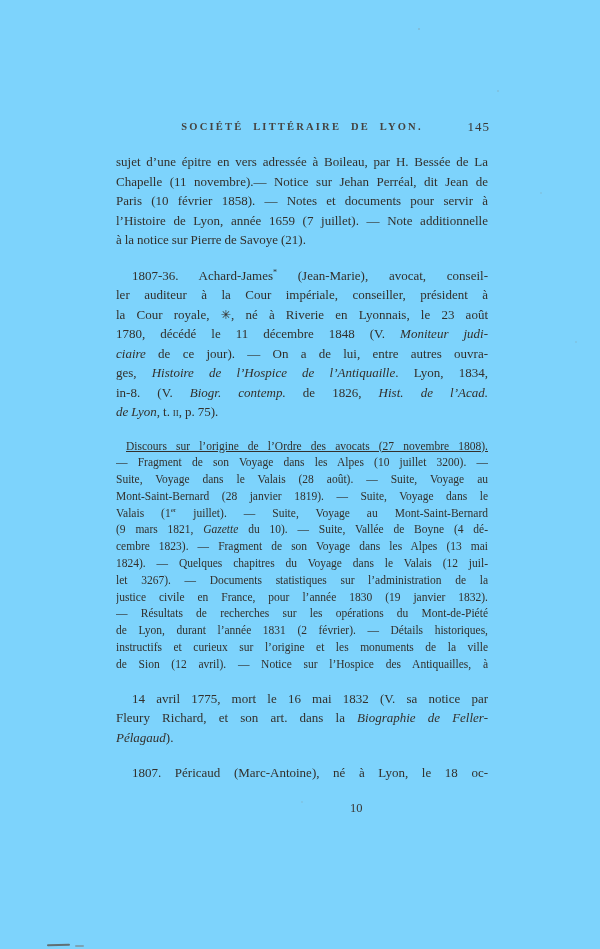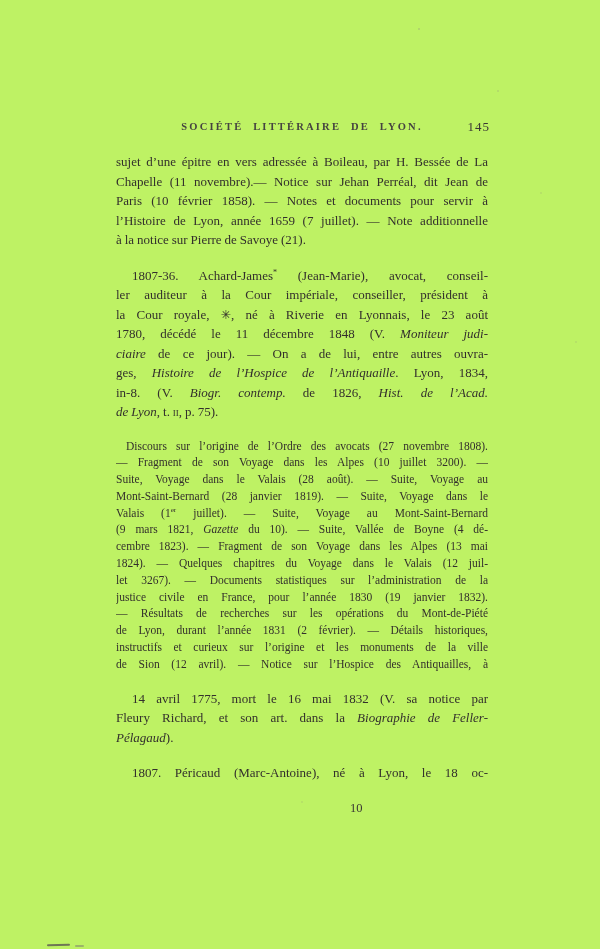--- a/index.html
+++ b/index.html
@@ -6,21 +6,21 @@
   body {
     width: 600px; height: 949px;
     background: #fcfcfa;
     font-family: "Liberation Serif", serif;
     color: #33302c;
     overflow: hidden;
   }
   .page {
     position: relative;
     width: 600px; height: 949px;
-    background: #bef264;
+    background: #7dd3fc;
   }
   .column {
     position: absolute;
     left: 100px; top: 121px;
     width: 404px;
   }
   
   .pagehead {
     position: relative;
     height: 15px;
@@ -57,21 +57,21 @@
     line-height: 19.5px;
     height: 19.5px;
     word-spacing: -0.3px;
   }
   .para.small .line {
     font-size: 11.5px;
     line-height: 16.8px;
     height: 16.8px;
   }
   .para.main.indent .line:first-child { text-indent: 16px; }
-  .para.small.indent .line:first-child { text-indent: 10px; }
+  .para.small.indent .line:first-child { text-indent: 10px; text-decoration: underline; }
   .para.main .it { font-style: italic; font-weight: 400; }
   .para.small .it { font-style: italic; }
   .sup { vertical-align: super; font-size: 0.62em; line-height: 0; }
   .sc { font-variant: small-caps; }
   .star { font-size: 0.95em; }
   
   .signature {
     margin-top: 18px;
     font-size: 12.5px;
     text-indent: 250px;

